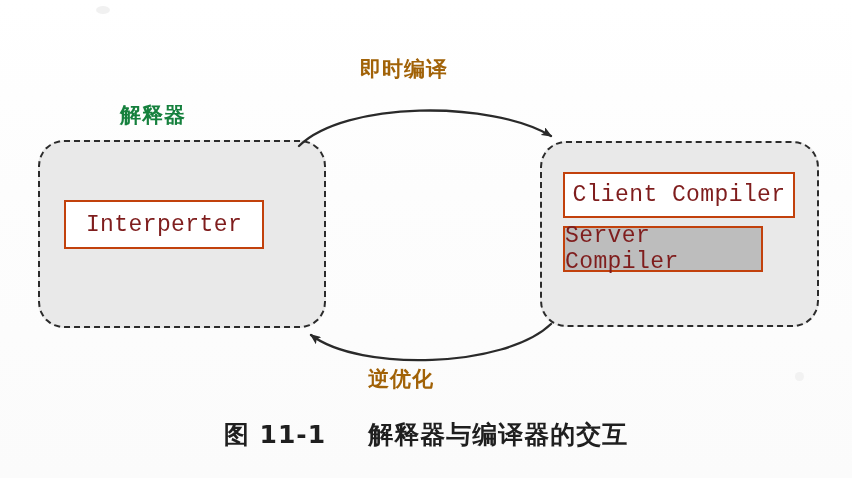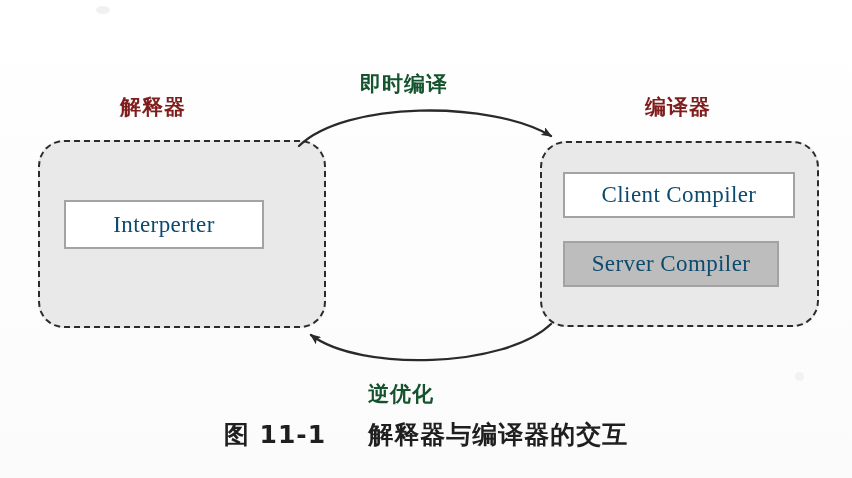--- a/index.html
+++ b/index.html
@@ -65,70 +65,70 @@
     top: 141px;
     width: 279px;
     height: 186px;
   }
 
   .group-label {
     position: absolute;
     font-family: "DejaVu Sans", "Liberation Sans", sans-serif;
     font-size: 21px;
     font-weight: 600;
-    color: #7f1d1d;
+    color: #15803d;
     letter-spacing: 1px;
     white-space: nowrap;
+    margin-top: 8px;
   }
   #interpreter-label { left: 120px; top: 93px; }
   #compiler-label    { left: 645px; top: 93px; }
 
   .inner-box {
     position: absolute;
     box-sizing: border-box;
-    border: 2px solid #a3a3a3;
+    border: 2px solid #c2410c;
     display: flex;
     align-items: center;
     justify-content: center;
-    font-family: Liberation Serif, serif;
+    font-family: Liberation Mono, monospace;
     font-size: 23px;
-    color: #0c4a6e;
+    color: #7f1d1d;
     letter-spacing: .4px;
   }
   #interperter-box {
     left: 64px;
     top: 200px;
     width: 200px;
     height: 49px;
     background: #ffffff;
   }
   #client-compiler-box {
     left: 563px;
     top: 172px;
     width: 232px;
     height: 46px;
     background: #ffffff;
   }
   #server-compiler-box {
     left: 563px;
-    top: 241px;
-    width: 216px;
+    top: 226px;
+    width: 200px;
     height: 46px;
     background: #bdbdbd;
   }
 
   .arc-label {
     position: absolute;
     font-family: "DejaVu Sans", "Liberation Sans", sans-serif;
     font-size: 21px;
     font-weight: 600;
-    color: #14532d;
+    color: #a16207;
     letter-spacing: 1px;
     white-space: nowrap;
-    margin-top: 15px;
   }
   #jit-label       { left: 360px; top: 55px; }
   #deopt-label     { left: 368px; top: 365px; }
 
   #arrows-layer {
     position: absolute;
     inset: 0;
     pointer-events: none;
   }
 
@@ -152,21 +152,20 @@
 <div id="figure-root">
 
   <div id="page-grain"></div>
   <div id="scan-speck"></div>
   <div id="scan-speck-2"></div>
 
   <div class="arc-label" id="jit-label">即时编译</div>
 
   <div class="group-label" id="interpreter-label">解释器</div>
 
-  <div class="group-label" id="compiler-label">编译器</div>
 
   <div class="group-box" id="interpreter-group"></div>
 
   <div class="inner-box" id="interperter-box">Interperter</div>
 
   <div class="group-box" id="compiler-group"></div>
 
   <div class="inner-box" id="client-compiler-box">Client Compiler</div>
 
   <div class="inner-box" id="server-compiler-box">Server Compiler</div>

